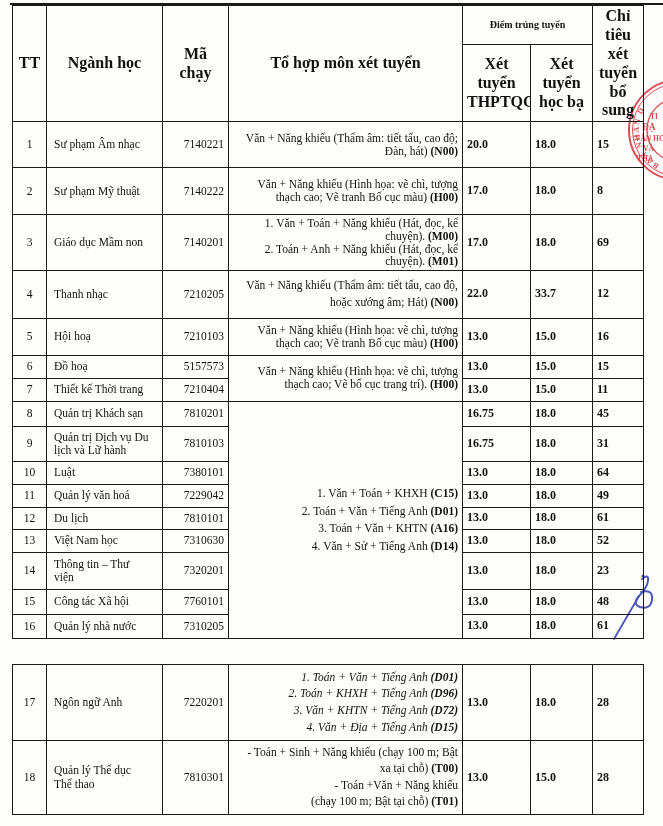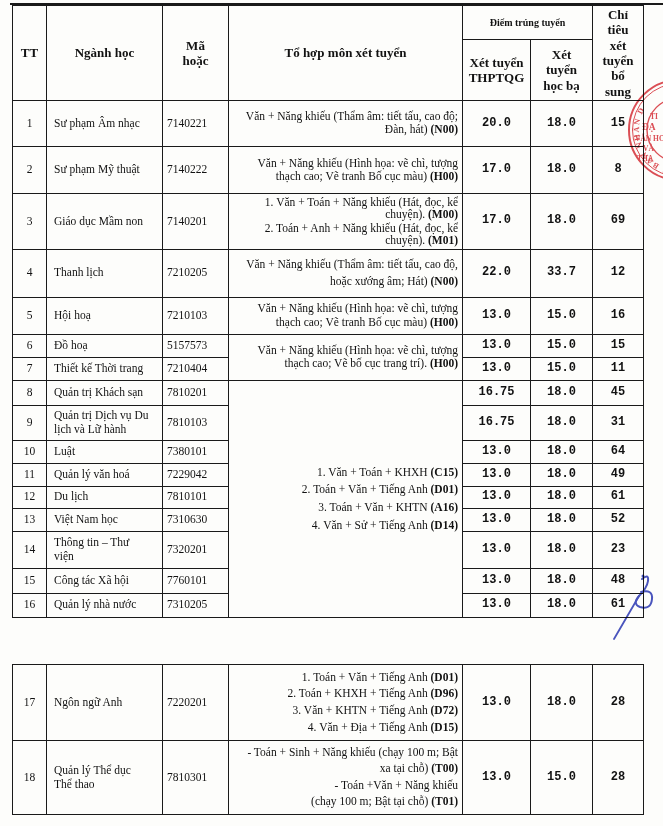--- a/index.html
+++ b/index.html
@@ -4,29 +4,29 @@
 <title>Admission score table</title>
 <style>
   html,body{margin:0;padding:0;background:#e8e8e8;}
   #page{position:relative;width:663px;height:826px;background:#fdfdfb;overflow:hidden;
         font-family:"Liberation Serif","DejaVu Serif",serif;color:#121212;}
   #topline{position:absolute;left:10px;top:3px;width:653px;height:2px;background:#1a1a1a;}
   table{border-collapse:collapse;table-layout:fixed;position:absolute;left:12px;width:631px;}
   #table1{top:5px;}
   #table2{top:664px;}
   td,th{border:1.6px solid #1a1a1a;padding:1px 4px;vertical-align:middle;overflow:hidden;}
-  th{font-weight:bold;font-size:13px;text-align:center;white-space:pre-line;line-height:1.18;}
+  th{font-weight:bold;font-size:16px;text-align:center;white-space:pre-line;line-height:1.18;}
   th.big{font-size:10px;}
   td{font-size:11.5px;line-height:1.15;}
   .c-tt{text-align:center;}
   .c-name{text-align:left;padding-left:7px;white-space:pre-line;}
-  .c-code{text-align:left;}
+  .c-code{text-align:right;}
   .c-combo{text-align:right;padding-left:6px;line-height:1.14;}
   .c-combo .combo-item{margin:1px 0;}
-  .c-score{text-align:center;font-weight:bold;font-size:12px;font-family:Liberation Mono, monospace;}
+  .c-score{text-align:left;font-weight:bold;font-size:12px;}
   .bold{font-weight:bold;}
   
   #stamp{position:absolute;left:627px;top:78px;width:104px;height:104px;
          mix-blend-mode:multiply;opacity:.9;}
   
   #signature{position:absolute;left:605px;top:572px;width:60px;height:75px;
              mix-blend-mode:multiply;}
 </style>
 </head>
 <body>
@@ -42,21 +42,21 @@
       <col style="width:234px">
         <col style="width:68px">
         <col style="width:62px">
         <col style="width:51px">
     </colgroup>
     <tbody>
         <tr style="height:30px">
       <th rowspan="2">TT</th>
       <th rowspan="2">Ngành học</th>
       <th rowspan="2">Mã
-hoặc</th>
+chạy</th>
       <th rowspan="2">Tổ hợp môn xét tuyển</th>
       <th colspan="2" class="big">Điểm trúng tuyển</th>
       <th rowspan="2">Chỉ tiêu
 xét
 tuyển
 bổ sung</th>
     </tr>
     <tr style="height:53px">
       <th>Xét tuyển
 THPTQG</th>
@@ -97,21 +97,21 @@
         <div class="combo-item"><span>1. Văn + Toán + Năng khiếu (Hát, đọc, kể chuyện). </span><span class="bold">(M00)</span></div>
         <div class="combo-item"><span>2. Toán + Anh + Năng khiếu  (Hát, đọc, kể chuyện). </span><span class="bold">(M01)</span></div>
       </td>
       <td class="c-score">17.0</td>
       <td class="c-score">18.0</td>
       <td class="c-score">69</td>
     </tr>
 
     <tr style="height:48px">
       <td class="c-tt">4</td>
-      <td class="c-name">Thanh lịch</td>
+      <td class="c-name">Thanh nhạc</td>
       <td class="c-code">7210205</td>
       <td class="c-combo" style="line-height:1.5;">
         <div class="combo-item"><span>Văn + Năng khiếu (Thẩm âm: tiết tấu, cao độ, hoặc xướng âm; Hát) </span><span class="bold">(N00)</span></div>
       </td>
       <td class="c-score">22.0</td>
       <td class="c-score">33.7</td>
       <td class="c-score">12</td>
     </tr>
 
     <tr style="height:37px">
@@ -246,21 +246,21 @@
       <col style="width:234px">
         <col style="width:68px">
         <col style="width:62px">
         <col style="width:51px">
     </colgroup>
     <tbody>
         <tr style="height:76px">
       <td class="c-tt">17</td>
       <td class="c-name">Ngôn ngữ Anh</td>
       <td class="c-code">7220201</td>
-      <td class="c-combo" style="line-height:1.35;">
+      <td class="c-combo" style="line-height:1.35;font-style:italic;">
         <div class="combo-item"><span>1. Toán + Văn + Tiếng Anh </span><span class="bold">(D01)</span></div>
         <div class="combo-item"><span>2. Toán + KHXH + Tiếng Anh </span><span class="bold">(D96)</span></div>
         <div class="combo-item"><span>3. Văn + KHTN + Tiếng Anh </span><span class="bold">(D72)</span></div>
         <div class="combo-item"><span>4. Văn + Địa + Tiếng Anh </span><span class="bold">(D15)</span></div>
       </td>
       <td class="c-score">13.0</td>
       <td class="c-score">18.0</td>
       <td class="c-score">28</td>
     </tr>
 

